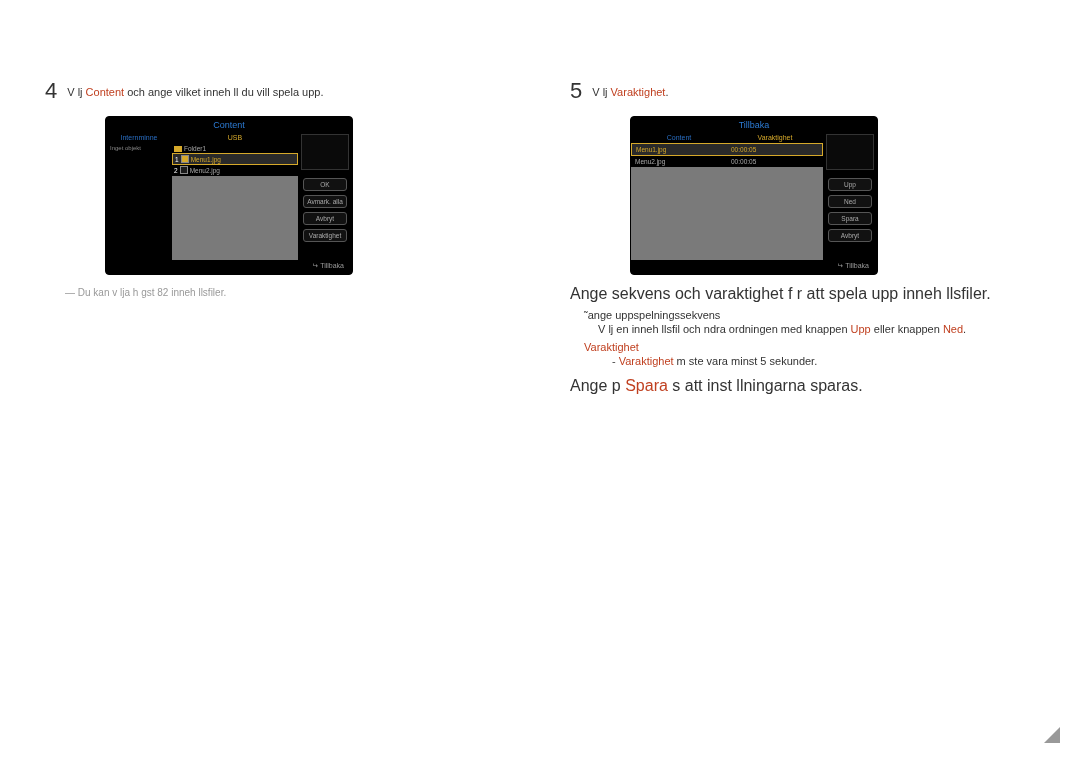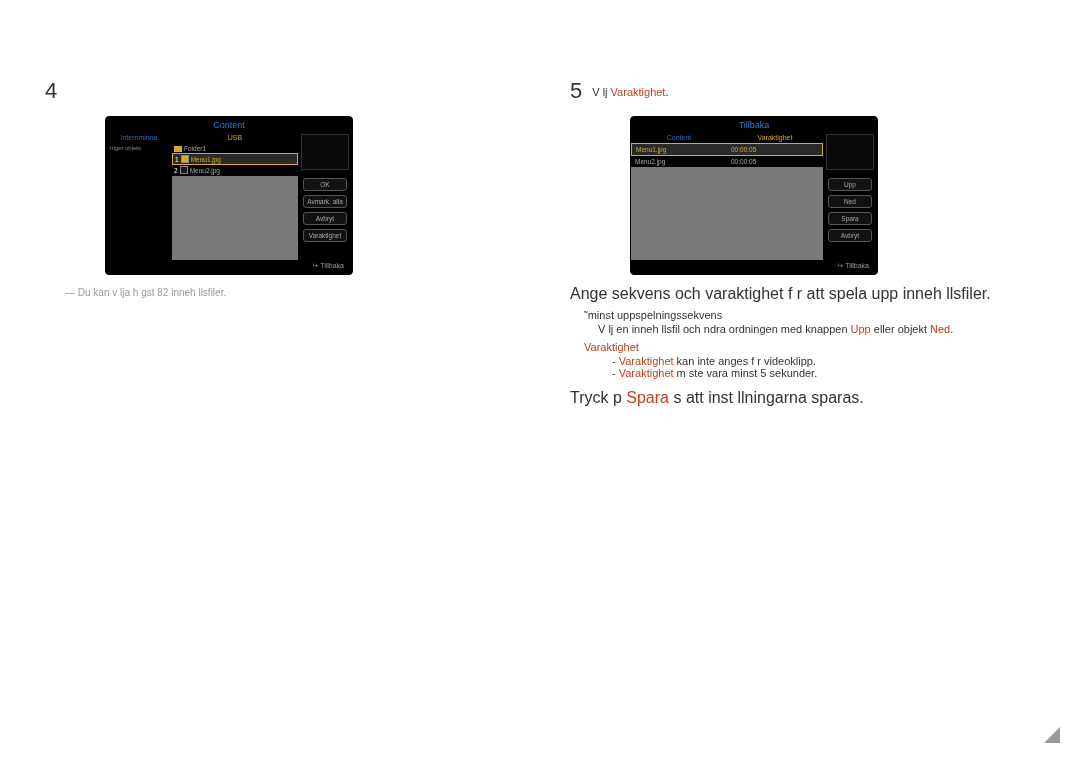--- a/index.html
+++ b/index.html
@@ -124,20 +124,23 @@
   }
 </style>
 </head>
 <body>
 
 <div class="page">
 
   <div class="col">
     <div class="step">
       <div class="step-num">4</div>
+      <div class="step-text">
+        <span>V lj </span><span class="hl">Content</span><span> och ange vilket inneh ll du vill spela upp.</span>
+      </div>
     </div>
 
     <div class="shot">
       <div class="shot-title">Content</div>
       <div class="shot-body">
         <div class="shot-left">
           <div class="tab-hdr">Internminne</div>
           <div style="color:#888;font-size:6px;padding:2px;">Inget objekt</div>
         </div>
         <div class="shot-mid" style="background:#7a7a7a;">
@@ -209,33 +212,32 @@
           <div class="mini-btn">Spara</div>
           <div class="mini-btn">Avbryt</div>
         </div>
       </div>
       <div class="shot-foot"><span class="return-ico">↵</span><span>Tillbaka</span></div>
     </div>
 
     <div class="para">Ange sekvens och varaktighet f r att spela upp inneh llsfiler.</div>
 
     <div class="bullet-sec">
-      <div class="bullet-head"><span>˜minst uppspelningssekvens</span></div>
+      <div class="bullet-head"><span>˜ange uppspelningssekvens</span></div>
       <div class="bullet-body">
-        <span>V lj en inneh llsfil och  ndra ordningen med knappen </span><span class="hl">Upp</span><span> eller objekt </span><span class="hl">Ned</span><span>.</span>
+        <span>V lj en inneh llsfil och  ndra ordningen med knappen </span><span class="hl">Upp</span><span> eller knappen </span><span class="hl">Ned</span><span>.</span>
       </div>
     </div>
 
     <div class="bullet-sec">
       <div class="bullet-head hl">Varaktighet</div>
       <div class="dash-list">
-        <div><span class="hl">Varaktighet</span><span> kan inte anges f r videoklipp.</span></div>
         <div><span class="hl">Varaktighet</span><span> m ste vara minst 5 sekunder.</span></div>
       </div>
     </div>
 
     <div class="para">
-      <span>Tryck p  </span><span class="hl">Spara</span><span> s  att inst llningarna sparas.</span>
+      <span>Ange p  </span><span class="hl">Spara</span><span> s  att inst llningarna sparas.</span>
     </div>
   </div>
 </div>
 
 <div class="page-corner"></div>
 
 </body></html>

